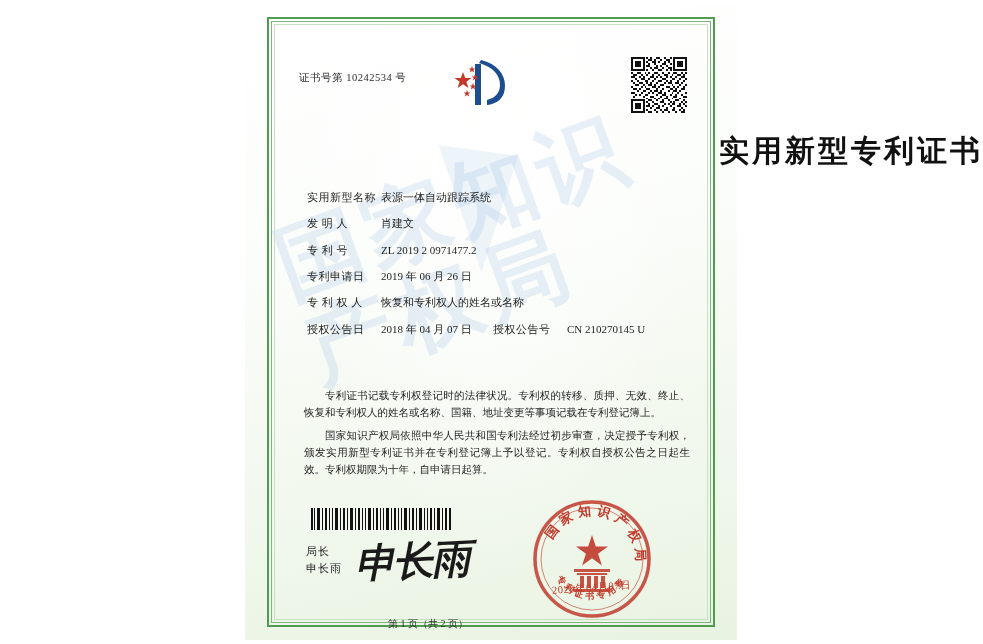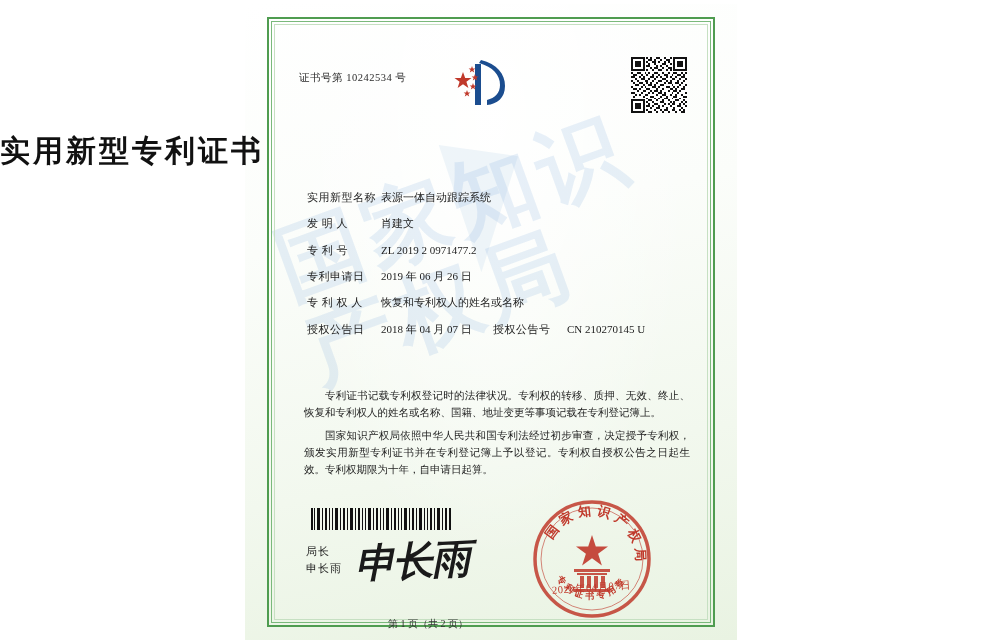--- a/index.html
+++ b/index.html
@@ -122,21 +122,21 @@
     width: 80px;
     height: 60px;
   }
 
   
   .main-title {
     position: absolute;
     left: 0;
     top: 131px;
     width: 983px;
-    text-align: left;
+    text-align: right;
     font-family: "Liberation Serif", serif;
     font-weight: bold;
     font-size: 30px;
     letter-spacing: 3px;
     color: #111111;
   }
 
   
   .fields {
     position: absolute;

